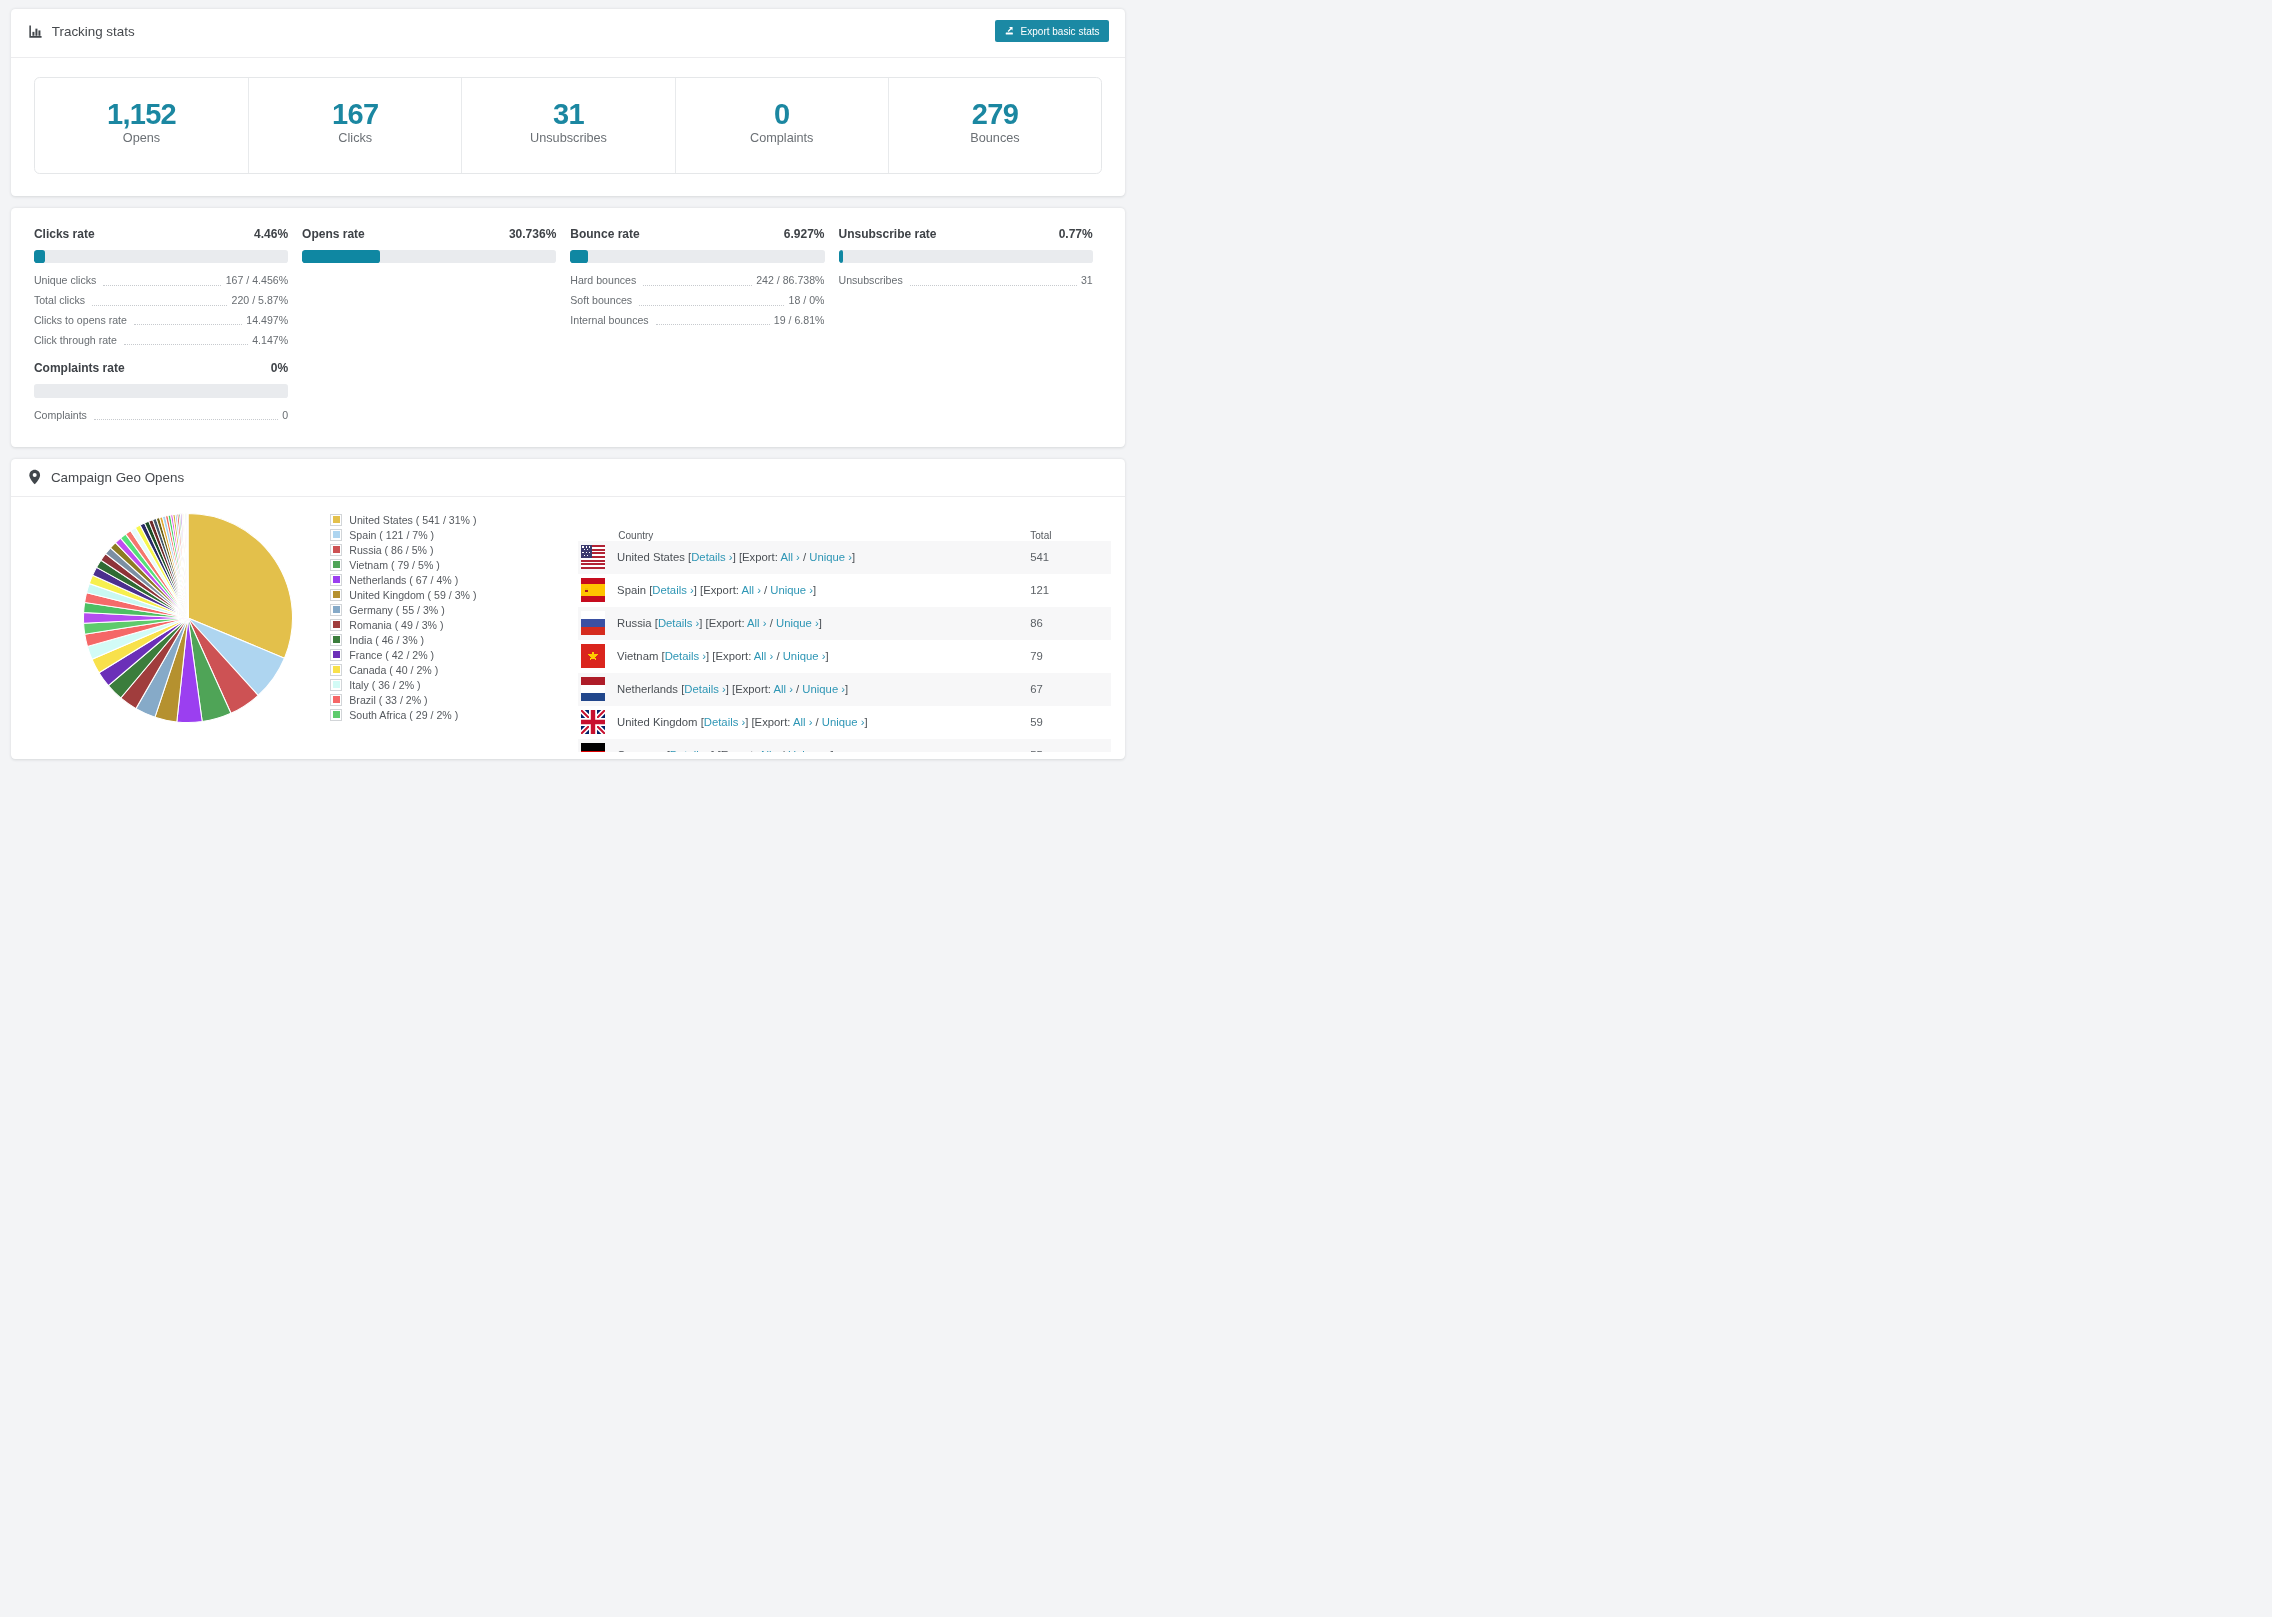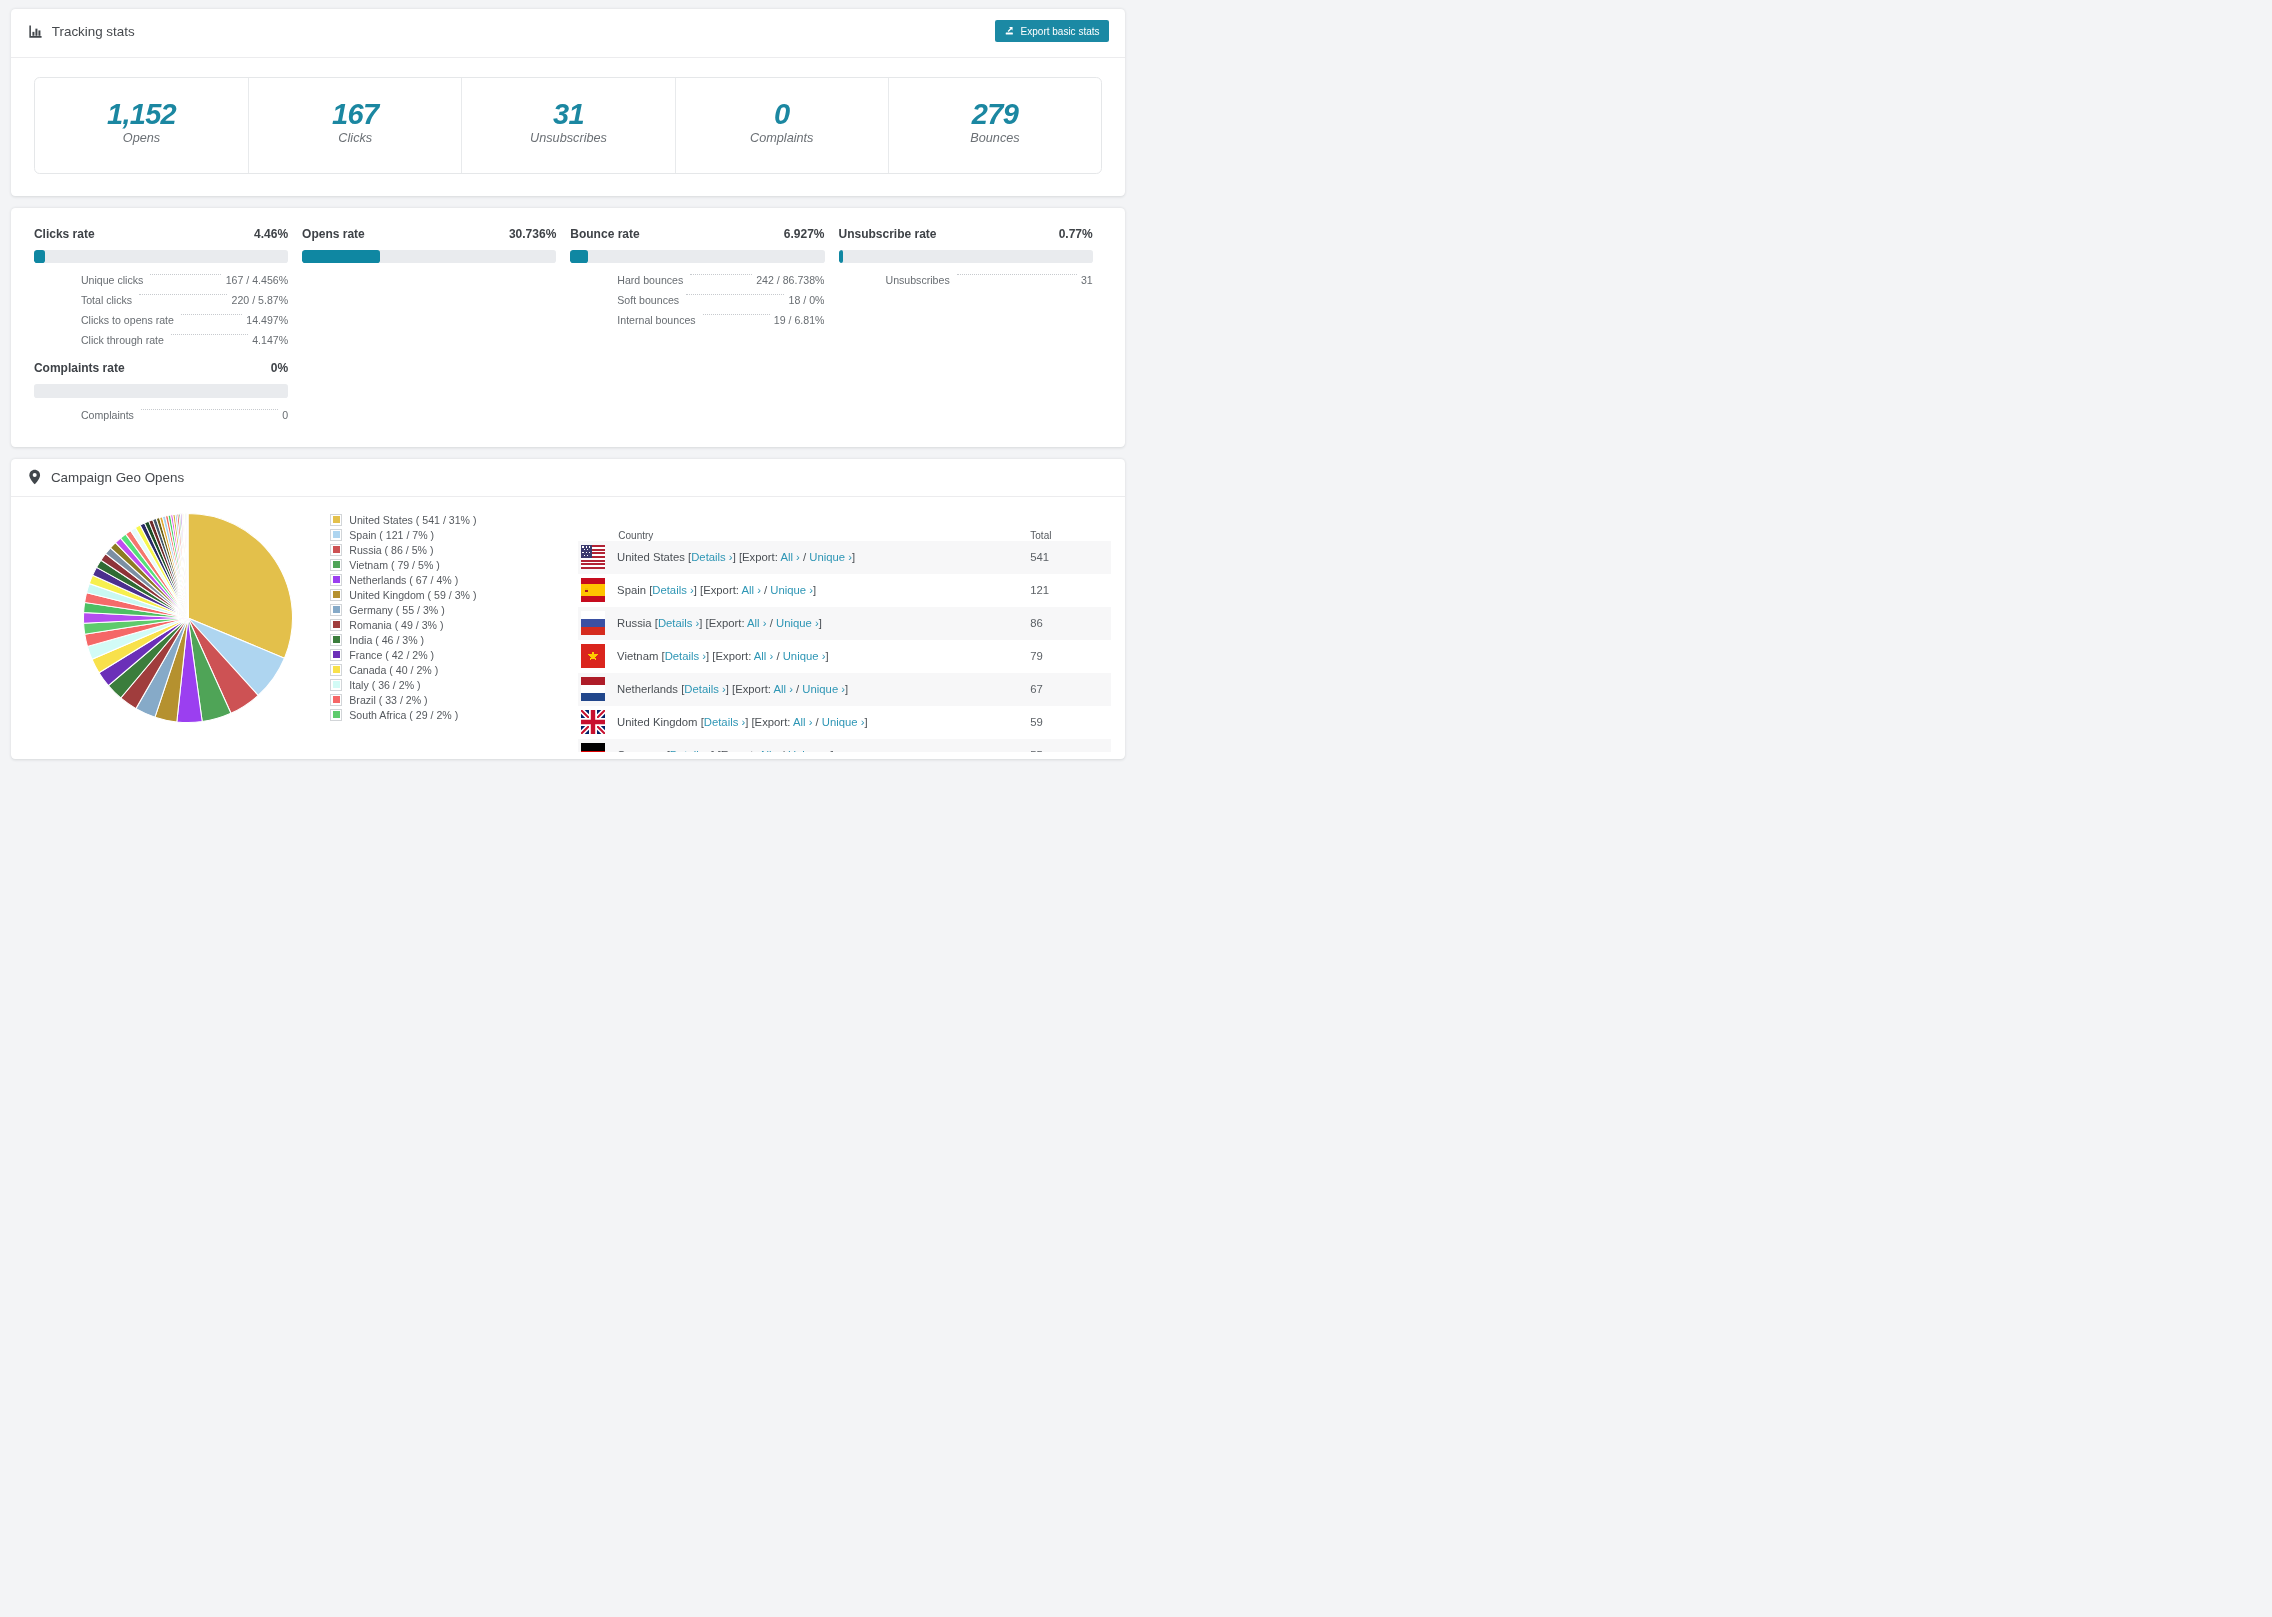--- a/index.html
+++ b/index.html
@@ -15,36 +15,36 @@
   .hicon { display:inline-flex; }
 
   
   .export-btn { display:flex; align-items:center; gap:5.6px; background:#1b89a4; color:#fff;
                 border:none; border-radius:2.1px; height:22px; padding:0 9.2px; font-size:10px;
                 font-family:inherit; cursor:pointer; }
 
   
   .card1-body { padding:18.4px 22.6px 22.6px; }
   .summary-box { border:0.7px solid #e5e7e9; border-radius:5.6px; display:grid;
-                 grid-template-columns:repeat(5,1fr);font-style:italic; }
+                 grid-template-columns:repeat(5,1fr); }
   .summary-cell { text-align:center; padding:20px 0 28px; }
   .summary-cell + .summary-cell { border-left:0.7px solid #e8eaec; }
   .summary-num { font-size:29px; font-weight:bold; color:#1b87a1; letter-spacing:-0.7px; }
   .summary-lbl { font-size:12.7px; color:#6b7075; }
 
   
   .rates-card { padding:18.4px 32px 24px 22.6px; display:grid;
                 grid-template-columns:repeat(4,1fr); column-gap:24px; row-gap:30px;gap:14px; }
   .rate-head { display:flex; justify-content:space-between; align-items:baseline;
                font-size:12px; font-weight:bold; color:#3e4247; margin-bottom:9.2px; }
   .rate-bar { height:13.4px; background:#e9ebee; border-radius:2.8px; overflow:hidden; }
   .rate-fill { height:100%; background:#0f87a2; border-radius:2.8px; }
   .rate-lines { margin-top:11.3px; }
-  .rate-line { display:flex; align-items:flex-start; font-size:10.6px; color:#686d72;
-               line-height:13.4px; margin-top:6.4px;margin-left:47px; }
+  .rate-line { display:flex; align-items:flex-end; font-size:10.6px; color:#686d72;
+               line-height:13.4px; margin-top:6.4px; }
   .rate-line .leader { flex:1; border-bottom:1.4px dotted #c7cace; margin:0 4.2px 2.1px 7px; }
 
   
   .geo-card { height:300px; overflow:hidden; }
   .geo-header { height:38px; display:flex; align-items:center; gap:9.2px; padding:0 17px;
                 border-bottom:0.7px solid #ececee; font-size:13.4px; color:#46494d; }
   .geo-body { display:flex; position:relative; height:262px; }
   .geo-left { width:567px; flex:none; position:relative; }
   #pie-svg { position:absolute; left:69px; top:13.4px; }
   .legend { position:absolute; left:319px; top:15.5px; list-style:none; }

